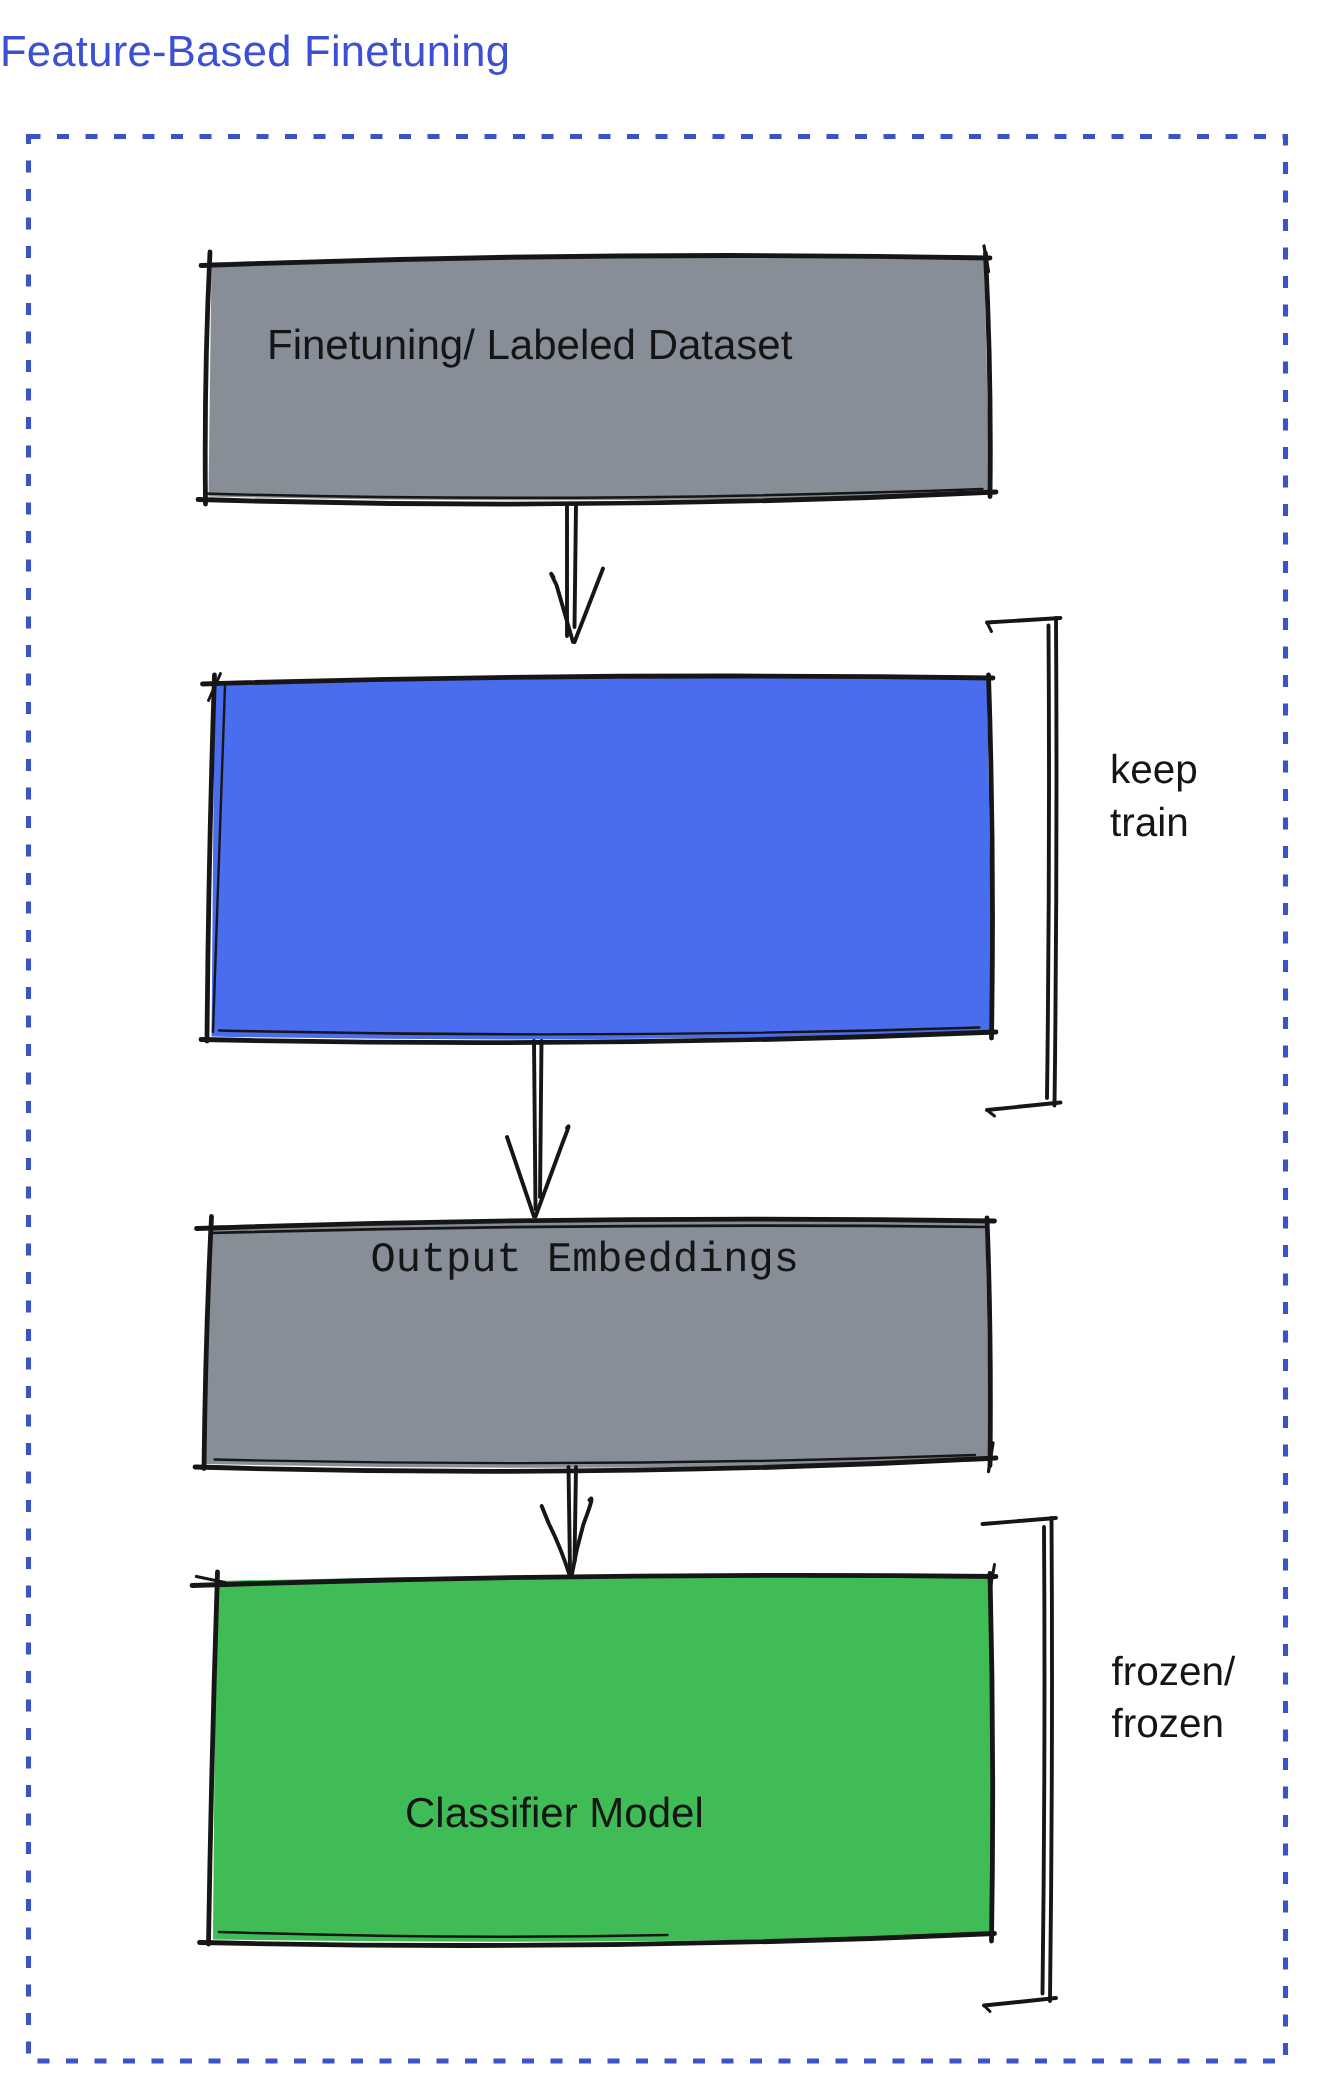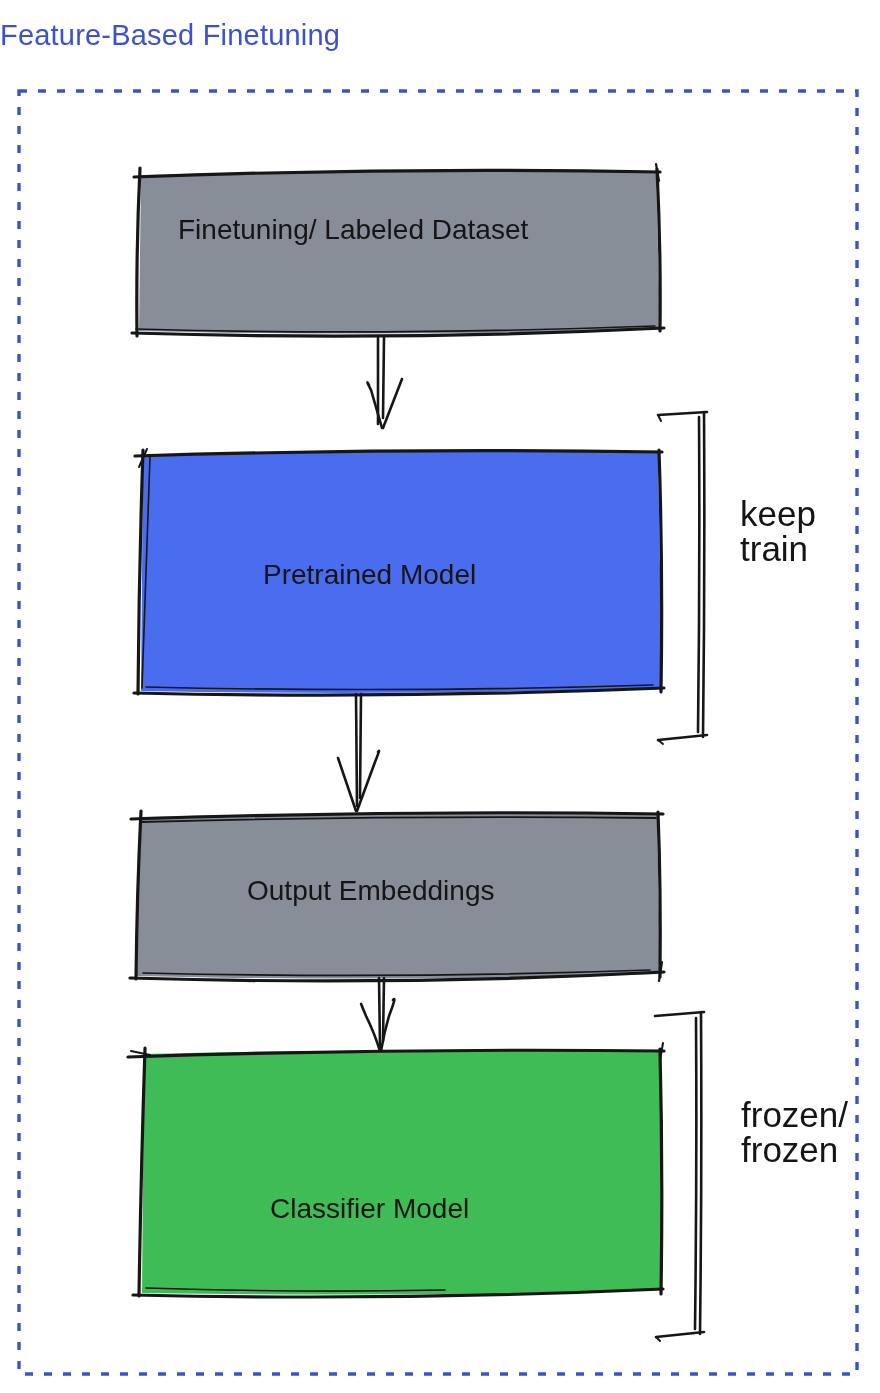--- a/index.html
+++ b/index.html
@@ -22,21 +22,21 @@
   }
   .label {
     position: absolute;
     font-size: 28px;
     line-height: 34px;
     color: #151515;
     white-space: nowrap;
   }
   .note {
     position: absolute;
-    font-size: 35px;
+    font-size: 27px;
     line-height: 35px;
     color: #151515;
     white-space: nowrap;
   }
   .note span { display: block; }
 </style>
 </head>
 <body>
 
 <div id="canvas">
@@ -124,23 +124,22 @@
       <path d="M696 1018 Q697 1170 695 1329"></path>
       <path d="M656 1337 L704 1332"></path>
       <path d="M656 1337 L660 1341" stroke-width="2"></path>
     </g>
   </svg>
 
   <div class="title" style="color: rgb(61, 80, 212);">Feature-Based Finetuning</div>
 
   <div class="label" style="left:178px; top:213px;">Finetuning/ Labeled Dataset</div>
 
-  <div class="label" style="left:263px; top:558px;">Pretrained Model</div>
 
-  <div class="label" style="left:247px; top:874px;">Output Embeddings</div>
+  <div class="label" style="left:247px; top:824px;font-family:Liberation Mono, monospace;">Output Embeddings</div>
 
   <div class="label" style="left:270px; top:1192px;">Classifier Model</div>
 
   <div class="note" style="left:740px; top:496px;">
     <span>keep</span>
     <span>train</span>
   </div>
 
   <div class="note" style="left:741px; top:1097px;">
     <span>frozen/</span>

